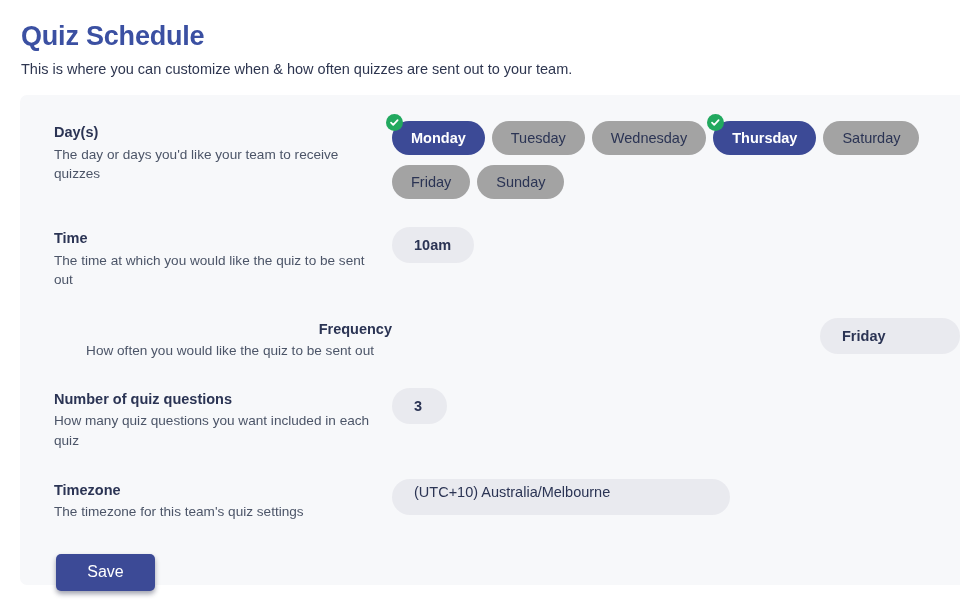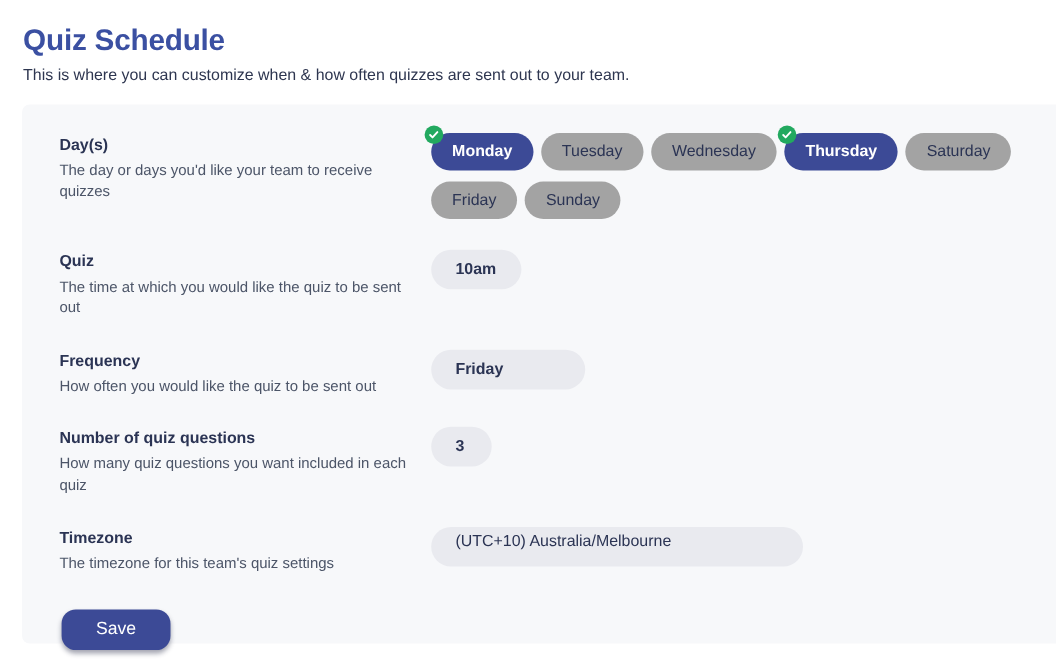--- a/index.html
+++ b/index.html
@@ -56,21 +56,21 @@
   }
 
   
   .setting-row {
     display: flex;
     align-items: flex-start;
     padding: 0 0 0 34px;
   }
   .row-days      { margin-top: 0px;  }
   .row-time      { margin-top: 28px; }
-  .row-frequency { margin-top: 28px; }
+  .row-frequency { margin-top: 28px; text-align: right; }
   .row-count     { margin-top: 27px; }
   .row-timezone  { margin-top: 28px; }
 
   .row-label-col {
     width: 338px;
     flex: 0 0 338px;
     padding-top: 2px;
   }
   .row-label {
     font-size: 14.5px;
@@ -157,21 +157,21 @@
   .field-timezone  { width: 338px; font-weight: normal; padding: 0 0 10px 22px; }
 
   
   .save-row {
     padding: 0 0 0 36px;
     margin-top: 32px;
   }
   .save-button {
     width: 99px;
     height: 37px;
-    border-radius: 13px;
+    border-radius: 5px;
     background: #3c4a96;
     color: #ffffff;
     font-size: 16px;
     font-weight: normal;
     border: none;
     cursor: pointer;
     box-shadow: 0 3px 5px rgba(20, 26, 55, 0.40);
     font-family: "Liberation Sans", sans-serif;
   }
 </style>
@@ -232,21 +232,21 @@
           <button class="day-pill">
             <span>Sunday</span>
           </button>
 
         </div>
       </div>
     </div>
 
     <div class="setting-row row-time">
       <div class="row-label-col">
-        <div class="row-label">Quiz</div>
+        <div class="row-label">Time</div>
         <div class="row-desc">The time at which you would like the quiz to be sent out</div>
       </div>
       <div class="row-control-col">
         <div class="field-control field-time">10am</div>
       </div>
     </div>
 
     <div class="setting-row row-frequency">
       <div class="row-label-col">
         <div class="row-label">Frequency</div>

